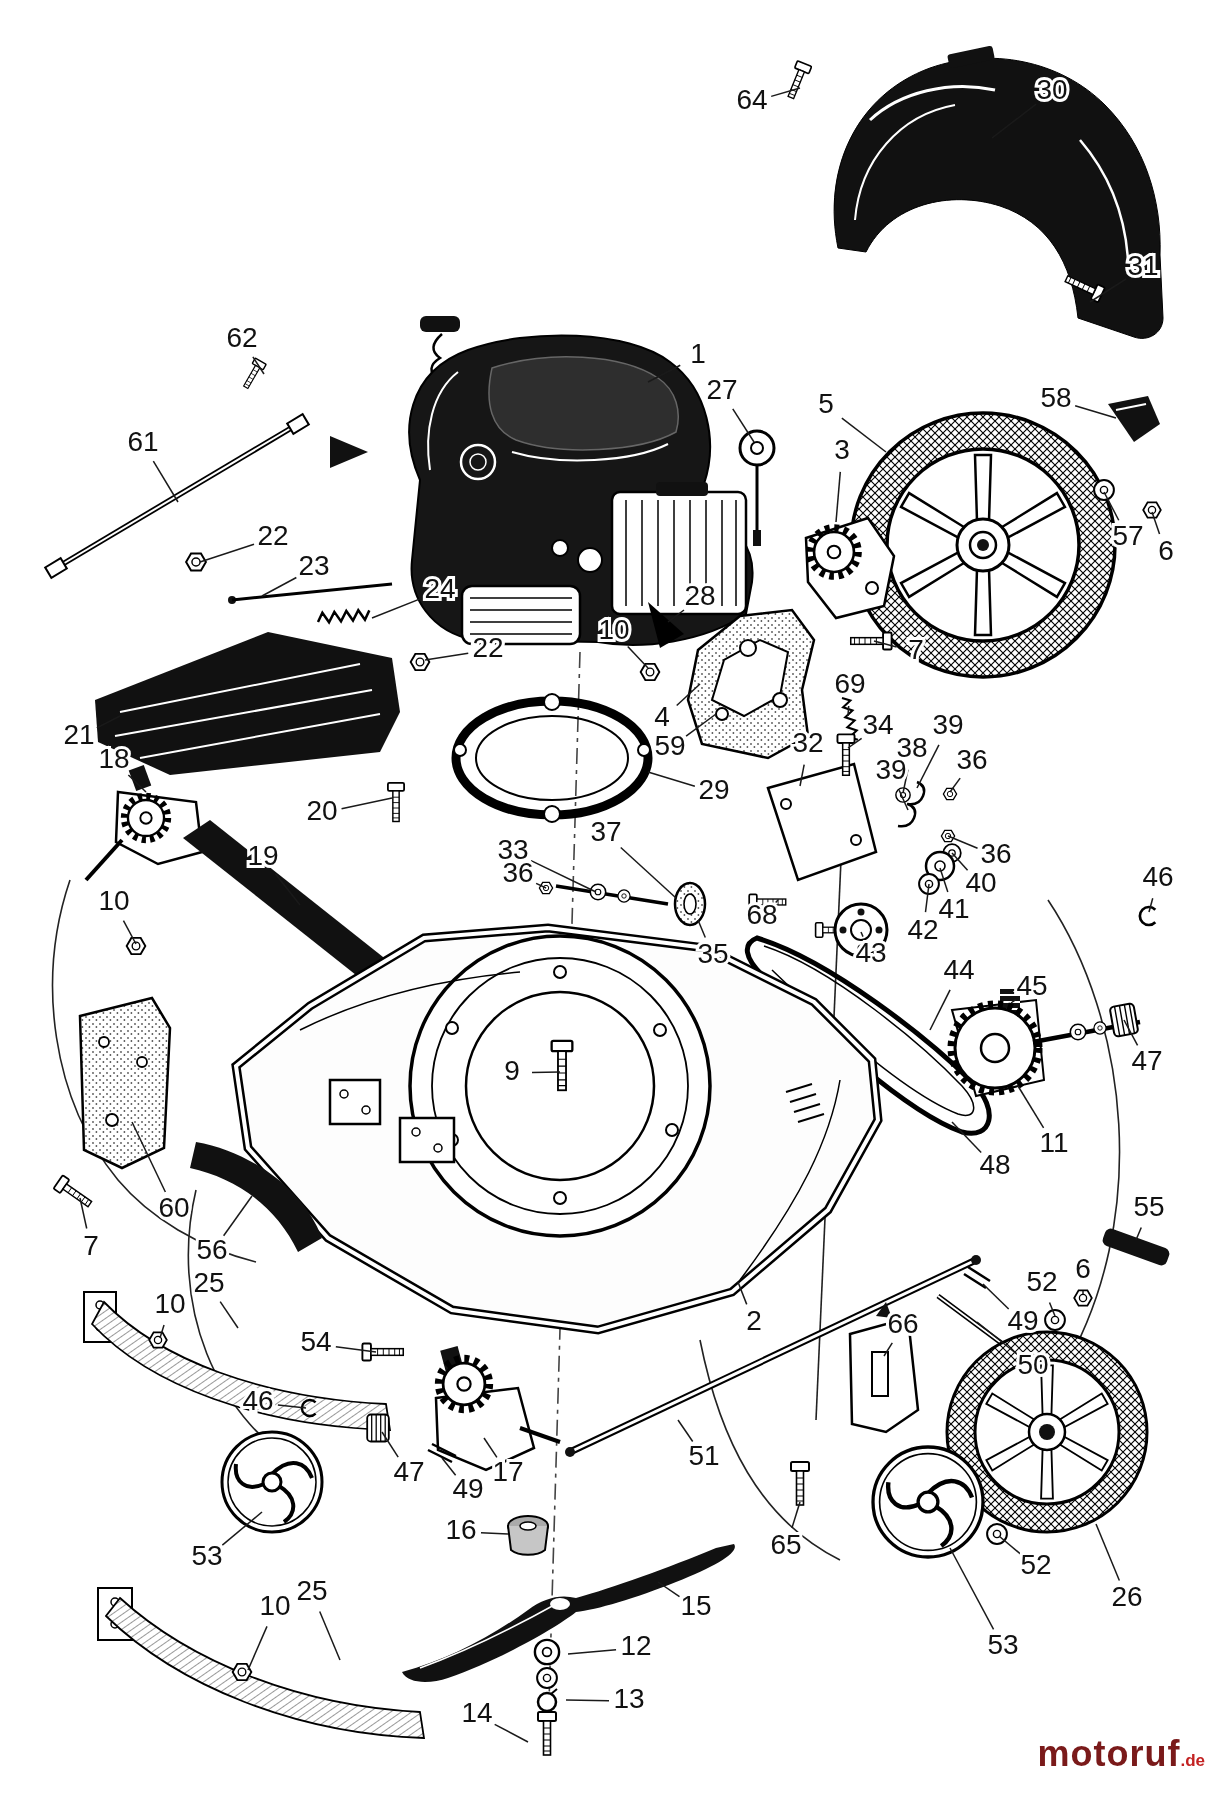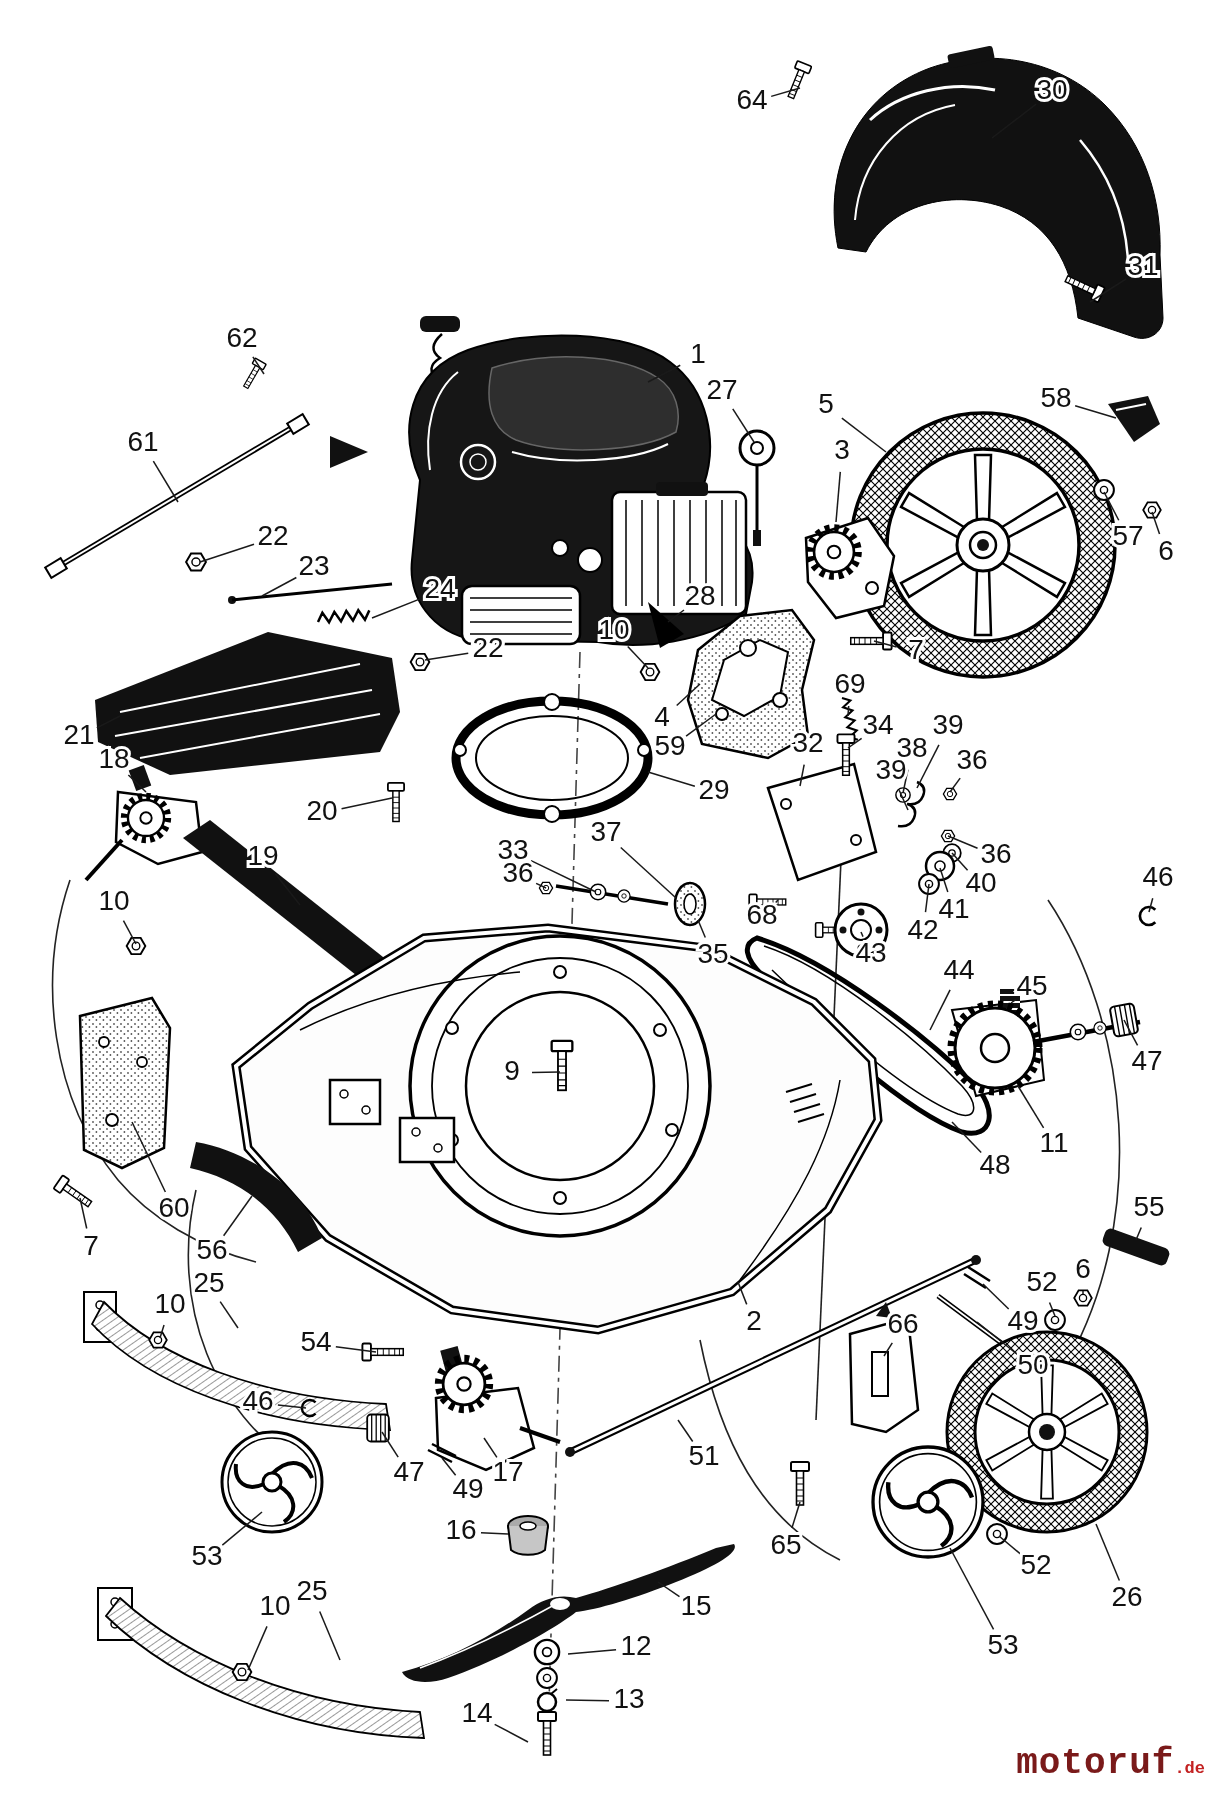--- a/index.html
+++ b/index.html
@@ -6,22 +6,22 @@
   html,body { margin:0; padding:0; background:#ffffff; }
   body { width:1221px; height:1800px; position:relative; overflow:hidden;
          font-family:"Liberation Sans", sans-serif; }
   svg { display:block; }
   .part-num { font:28px "Liberation Sans", sans-serif; fill:#111;
               text-anchor:middle; dominant-baseline:middle;
               paint-order:stroke; stroke:#ffffff; stroke-width:6px; }
   .leader { stroke:#1a1a1a; stroke-width:1.5; fill:none; }
   .centerline { stroke:#444; stroke-width:1.6; stroke-dasharray:16 6 4 6; }
   .guide { stroke:#222; stroke-width:1.6; fill:none; }
-  .watermark { position:absolute; right:16px; bottom:16px;
-               font-family:Liberation Mono, monospace; font-weight:bold; cursor:pointer; }
+  .watermark { position:absolute; right:16px; bottom:25px;
+               font-family:Liberation Sans, sans-serif; font-weight:bold; cursor:pointer; }
   .watermark .brand { color:#7a1a1a; font-size:36px; letter-spacing:1px; }
   .watermark .de { color:#c32222; font-size:17px; }
 </style>
 </head>
 <body>
 
 <svg id="diagram-svg" width="1221" height="1800" viewBox="0 0 1221 1800" xmlns="http://www.w3.org/2000/svg">
   <defs>
     <pattern id="mesh" width="8" height="8" patternUnits="userSpaceOnUse">
       <rect width="8" height="8" fill="#fff"></rect>

